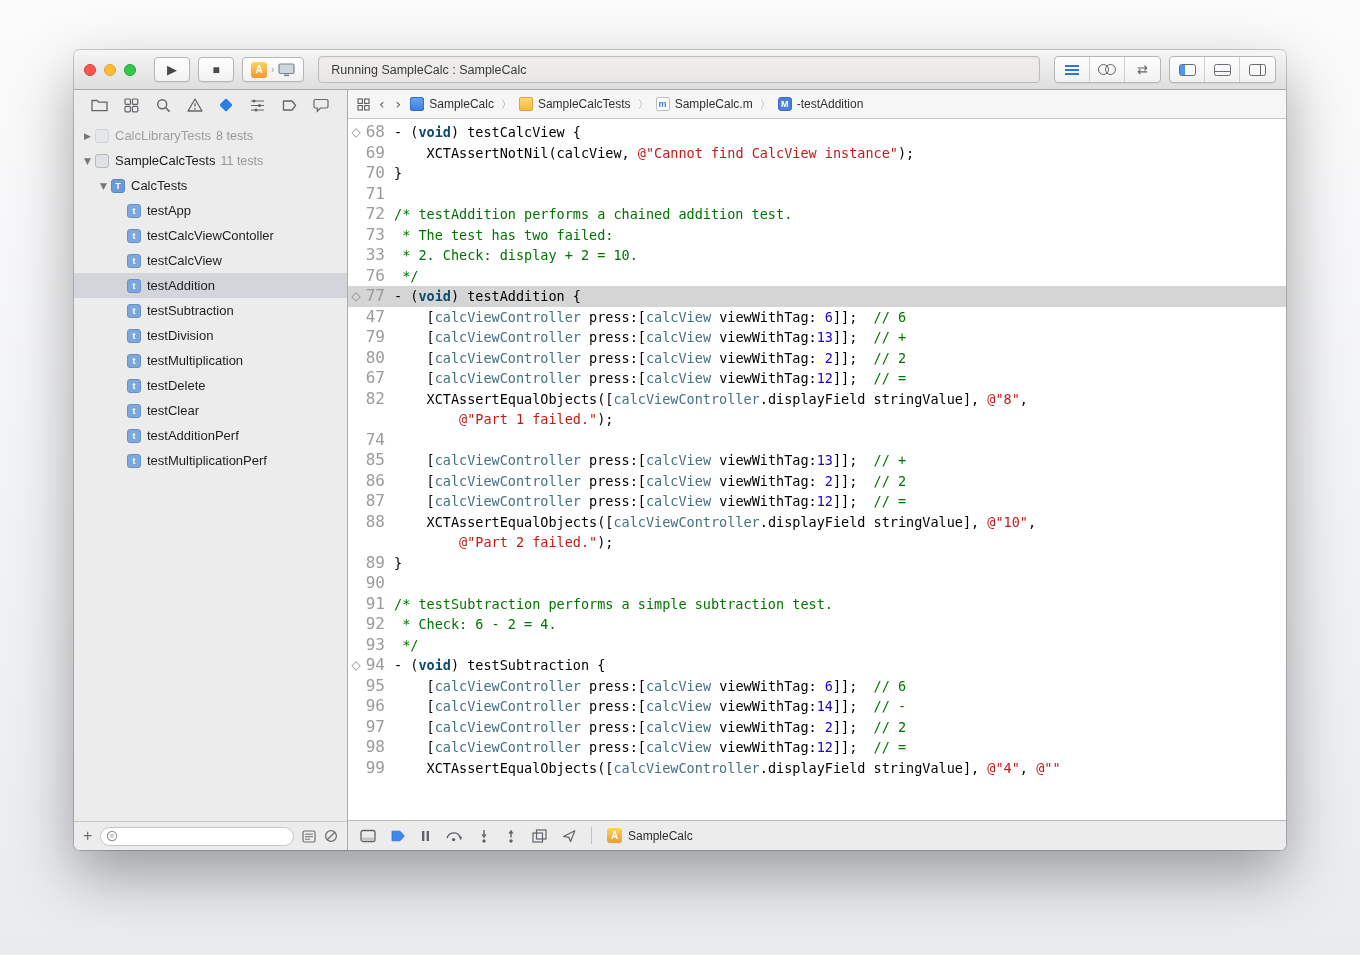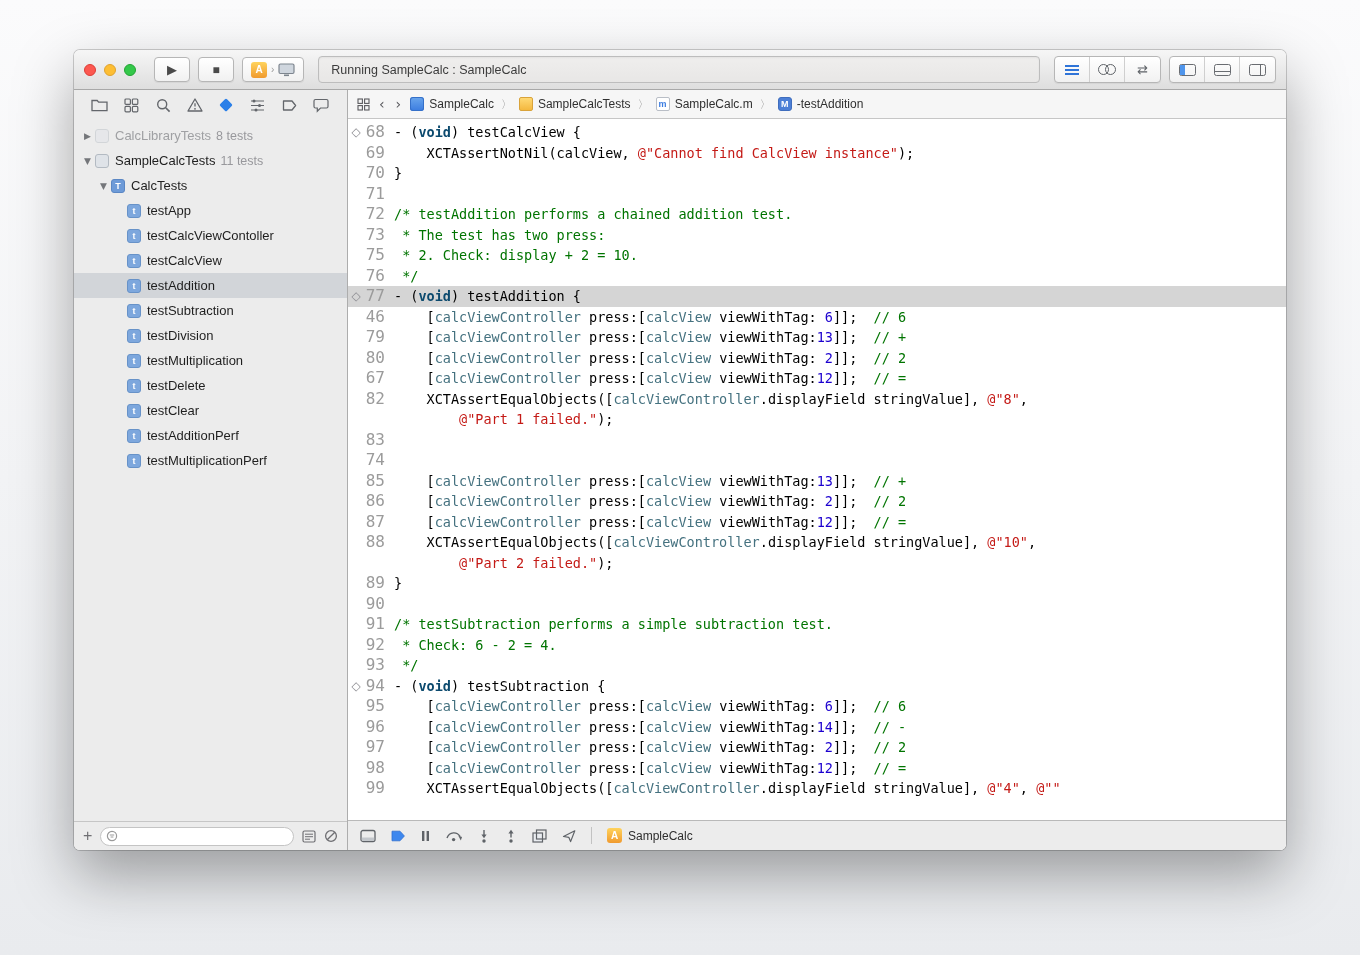--- a/index.html
+++ b/index.html
@@ -368,31 +368,30 @@
               </span>
             </span>
         </div>
 
         <div class="code-area">
             <div class="cl"><span class="mk">◇</span><span class="ln">68</span><span class="ct"><span class="p">- (</span><span class="k">void</span><span class="p">) testCalcView {</span></span></div>
             <div class="cl"><span class="mk"></span><span class="ln">69</span><span class="ct"><span class="p">    XCTAssertNotNil(calcView, </span><span class="s">@"Cannot find CalcView instance"</span><span class="p">);</span></span></div>
             <div class="cl"><span class="mk"></span><span class="ln">70</span><span class="ct"><span class="p">}</span></span></div>
             <div class="cl"><span class="mk"></span><span class="ln">71</span><span class="ct"></span></div>
             <div class="cl"><span class="mk"></span><span class="ln">72</span><span class="ct"><span class="c">/* testAddition performs a chained addition test.</span></span></div>
-            <div class="cl"><span class="mk"></span><span class="ln">73</span><span class="ct"><span class="c"> * The test has two press:</span></span></div>
-            <div class="cl"><span class="mk"></span><span class="ln">75</span><span class="ct"><span class="c"> * 2. Check: display + 2 = 10.</span></span></div>
+            <div class="cl"><span class="mk"></span><span class="ln">73</span><span class="ct"><span class="c"> * The test has two failed:</span></span></div>
+            <div class="cl"><span class="mk"></span><span class="ln">33</span><span class="ct"><span class="c"> * 2. Check: display + 2 = 10.</span></span></div>
             <div class="cl"><span class="mk"></span><span class="ln">76</span><span class="ct"><span class="c"> */</span></span></div>
             <div class="cl hl"><span class="mk">◇</span><span class="ln">77</span><span class="ct"><span class="p">- (</span><span class="k">void</span><span class="p">) testAddition {</span></span></div>
-            <div class="cl"><span class="mk"></span><span class="ln">46</span><span class="ct"><span class="p">    [</span><span class="t">calcViewController</span><span class="p"> press:[</span><span class="t">calcView</span><span class="p"> viewWithTag: </span><span class="n">6</span><span class="p">]];  </span><span class="c">// 6</span></span></div>
+            <div class="cl"><span class="mk"></span><span class="ln">47</span><span class="ct"><span class="p">    [</span><span class="t">calcViewController</span><span class="p"> press:[</span><span class="t">calcView</span><span class="p"> viewWithTag: </span><span class="n">6</span><span class="p">]];  </span><span class="c">// 6</span></span></div>
             <div class="cl"><span class="mk"></span><span class="ln">79</span><span class="ct"><span class="p">    [</span><span class="t">calcViewController</span><span class="p"> press:[</span><span class="t">calcView</span><span class="p"> viewWithTag:</span><span class="n">13</span><span class="p">]];  </span><span class="c">// +</span></span></div>
             <div class="cl"><span class="mk"></span><span class="ln">80</span><span class="ct"><span class="p">    [</span><span class="t">calcViewController</span><span class="p"> press:[</span><span class="t">calcView</span><span class="p"> viewWithTag: </span><span class="n">2</span><span class="p">]];  </span><span class="c">// 2</span></span></div>
             <div class="cl"><span class="mk"></span><span class="ln">67</span><span class="ct"><span class="p">    [</span><span class="t">calcViewController</span><span class="p"> press:[</span><span class="t">calcView</span><span class="p"> viewWithTag:</span><span class="n">12</span><span class="p">]];  </span><span class="c">// =</span></span></div>
             <div class="cl"><span class="mk"></span><span class="ln">82</span><span class="ct"><span class="p">    XCTAssertEqualObjects([</span><span class="t">calcViewController</span><span class="p">.displayField stringValue], </span><span class="s">@"8"</span><span class="p">,</span></span></div>
             <div class="cl"><span class="mk"></span><span class="ln"></span><span class="ct"><span class="p">        </span><span class="s">@"Part 1 failed."</span><span class="p">);</span></span></div>
-            <div class="cl"><span class="mk"></span><span class="ln">83</span><span class="ct"></span></div>
             <div class="cl"><span class="mk"></span><span class="ln">74</span><span class="ct"></span></div>
             <div class="cl"><span class="mk"></span><span class="ln">85</span><span class="ct"><span class="p">    [</span><span class="t">calcViewController</span><span class="p"> press:[</span><span class="t">calcView</span><span class="p"> viewWithTag:</span><span class="n">13</span><span class="p">]];  </span><span class="c">// +</span></span></div>
             <div class="cl"><span class="mk"></span><span class="ln">86</span><span class="ct"><span class="p">    [</span><span class="t">calcViewController</span><span class="p"> press:[</span><span class="t">calcView</span><span class="p"> viewWithTag: </span><span class="n">2</span><span class="p">]];  </span><span class="c">// 2</span></span></div>
             <div class="cl"><span class="mk"></span><span class="ln">87</span><span class="ct"><span class="p">    [</span><span class="t">calcViewController</span><span class="p"> press:[</span><span class="t">calcView</span><span class="p"> viewWithTag:</span><span class="n">12</span><span class="p">]];  </span><span class="c">// =</span></span></div>
             <div class="cl"><span class="mk"></span><span class="ln">88</span><span class="ct"><span class="p">    XCTAssertEqualObjects([</span><span class="t">calcViewController</span><span class="p">.displayField stringValue], </span><span class="s">@"10"</span><span class="p">,</span></span></div>
             <div class="cl"><span class="mk"></span><span class="ln"></span><span class="ct"><span class="p">        </span><span class="s">@"Part 2 failed."</span><span class="p">);</span></span></div>
             <div class="cl"><span class="mk"></span><span class="ln">89</span><span class="ct"><span class="p">}</span></span></div>
             <div class="cl"><span class="mk"></span><span class="ln">90</span><span class="ct"></span></div>
             <div class="cl"><span class="mk"></span><span class="ln">91</span><span class="ct"><span class="c">/* testSubtraction performs a simple subtraction test.</span></span></div>
             <div class="cl"><span class="mk"></span><span class="ln">92</span><span class="ct"><span class="c"> * Check: 6 - 2 = 4.</span></span></div>

